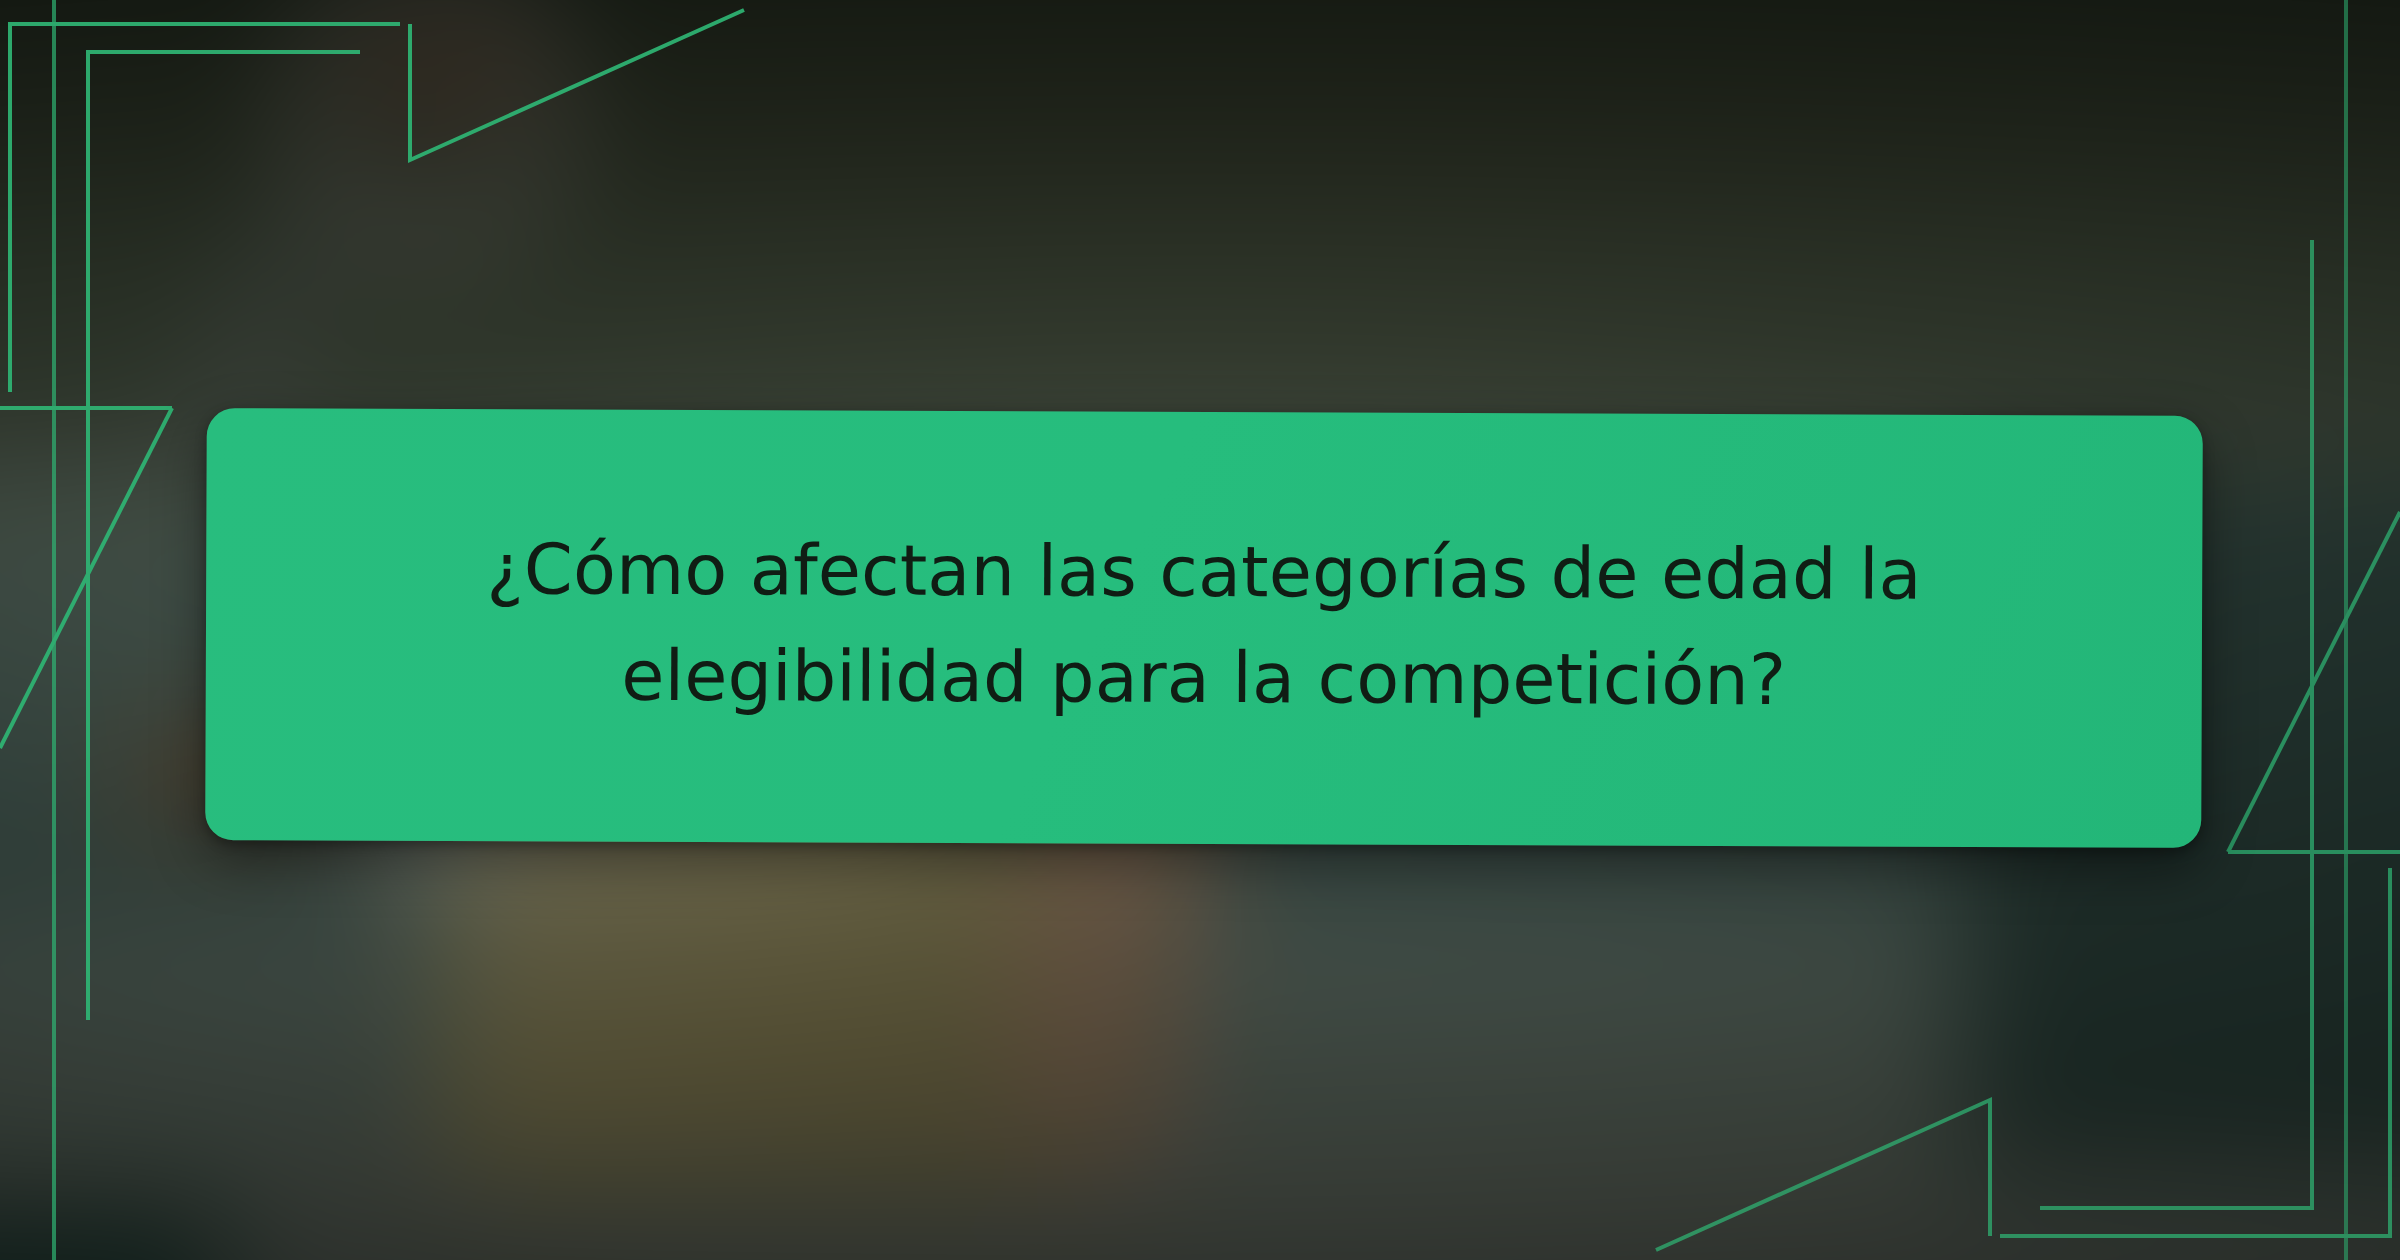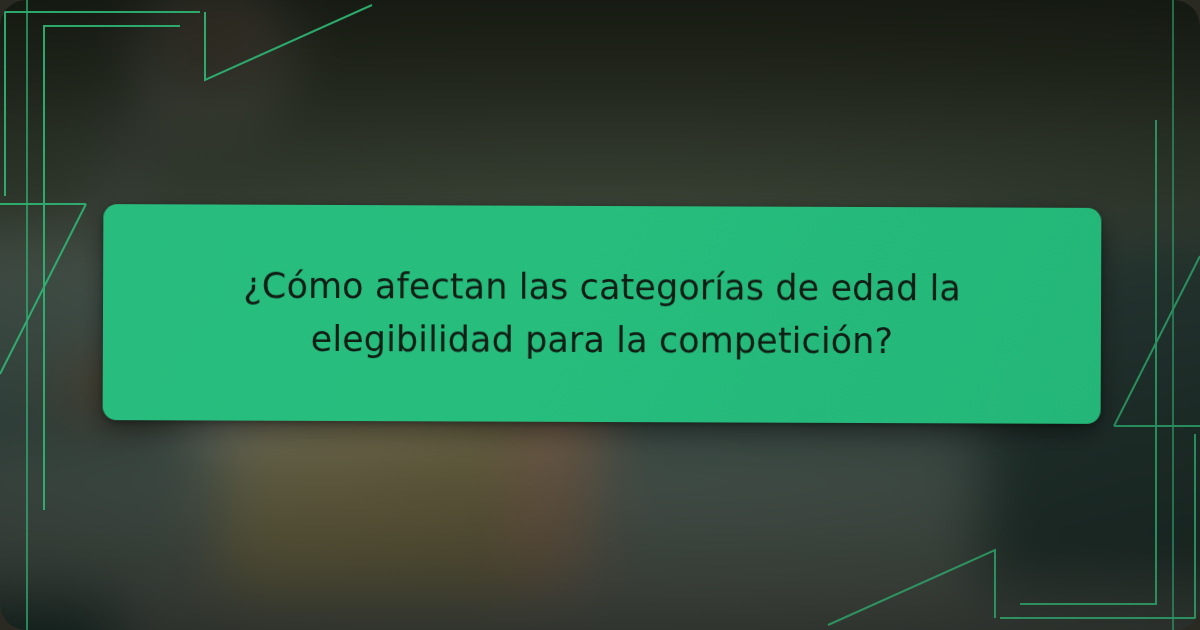--- a/index.html
+++ b/index.html
@@ -10,21 +10,20 @@
     background:#2a2a22;
     font-family:"Liberation Sans", sans-serif;
   }
 
   
   .canvas{
     position:relative;
     width:1200px; height:630px;
     overflow:hidden;
     background:#3a3a30;
-    border-radius:26px;
   }
 
   
   .photo{
     position:absolute;
     left:-60px; top:-60px;
     width:1320px; height:750px;
     filter:blur(26px) saturate(0.92);
     transform:scale(1.06);
   }

